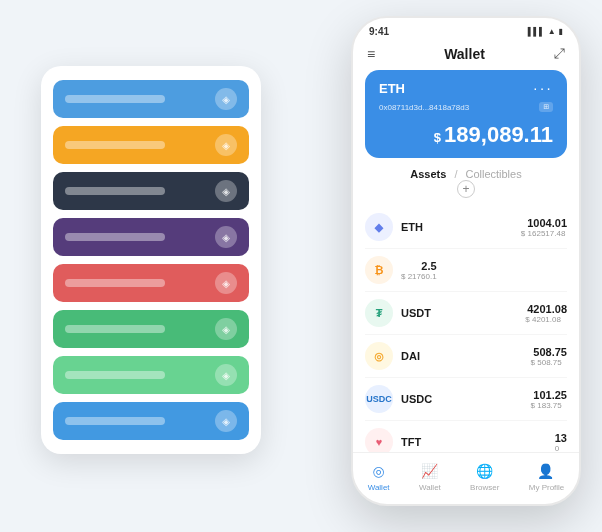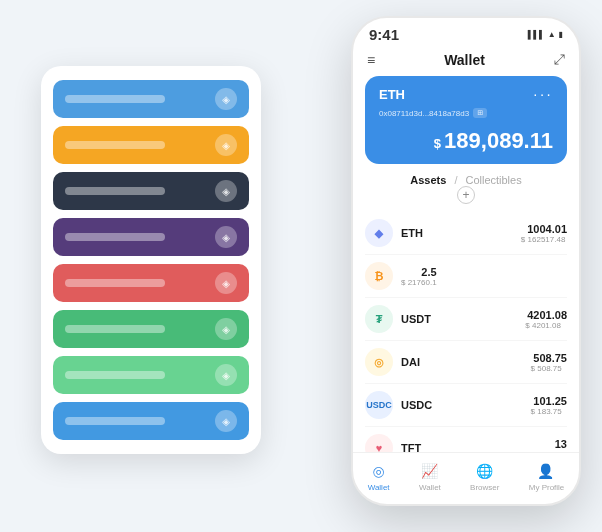--- a/index.html
+++ b/index.html
@@ -90,21 +90,21 @@
 
     .phone-notch-area {
       display: flex;
       align-items: center;
       justify-content: space-between;
       padding: 8px 16px 4px;
       font-size: 9px;
       color: #333;
     }
 
-    .phone-time { font-weight: 600; font-size: 15px; }
+    .phone-time { font-weight: 600; font-size: 10px; }
 
     .status-icons {
       display: flex;
       gap: 3px;
       align-items: center;
     }
 
     .status-bar-icon {
       font-size: 8px;
       color: #333;
@@ -161,20 +161,21 @@
       letter-spacing: 2px;
     }
 
     .eth-card-address {
       font-size: 8px;
       color: rgba(255,255,255,0.8);
       margin-bottom: 10px;
       display: flex;
       align-items: center;
       gap: 4px;
+      justify-content: space-between;
     }
 
     .eth-card-address-tag {
       background: rgba(255,255,255,0.2);
       border-radius: 3px;
       padding: 1px 4px;
       font-size: 7px;
     }
 
     .eth-card-balance {

